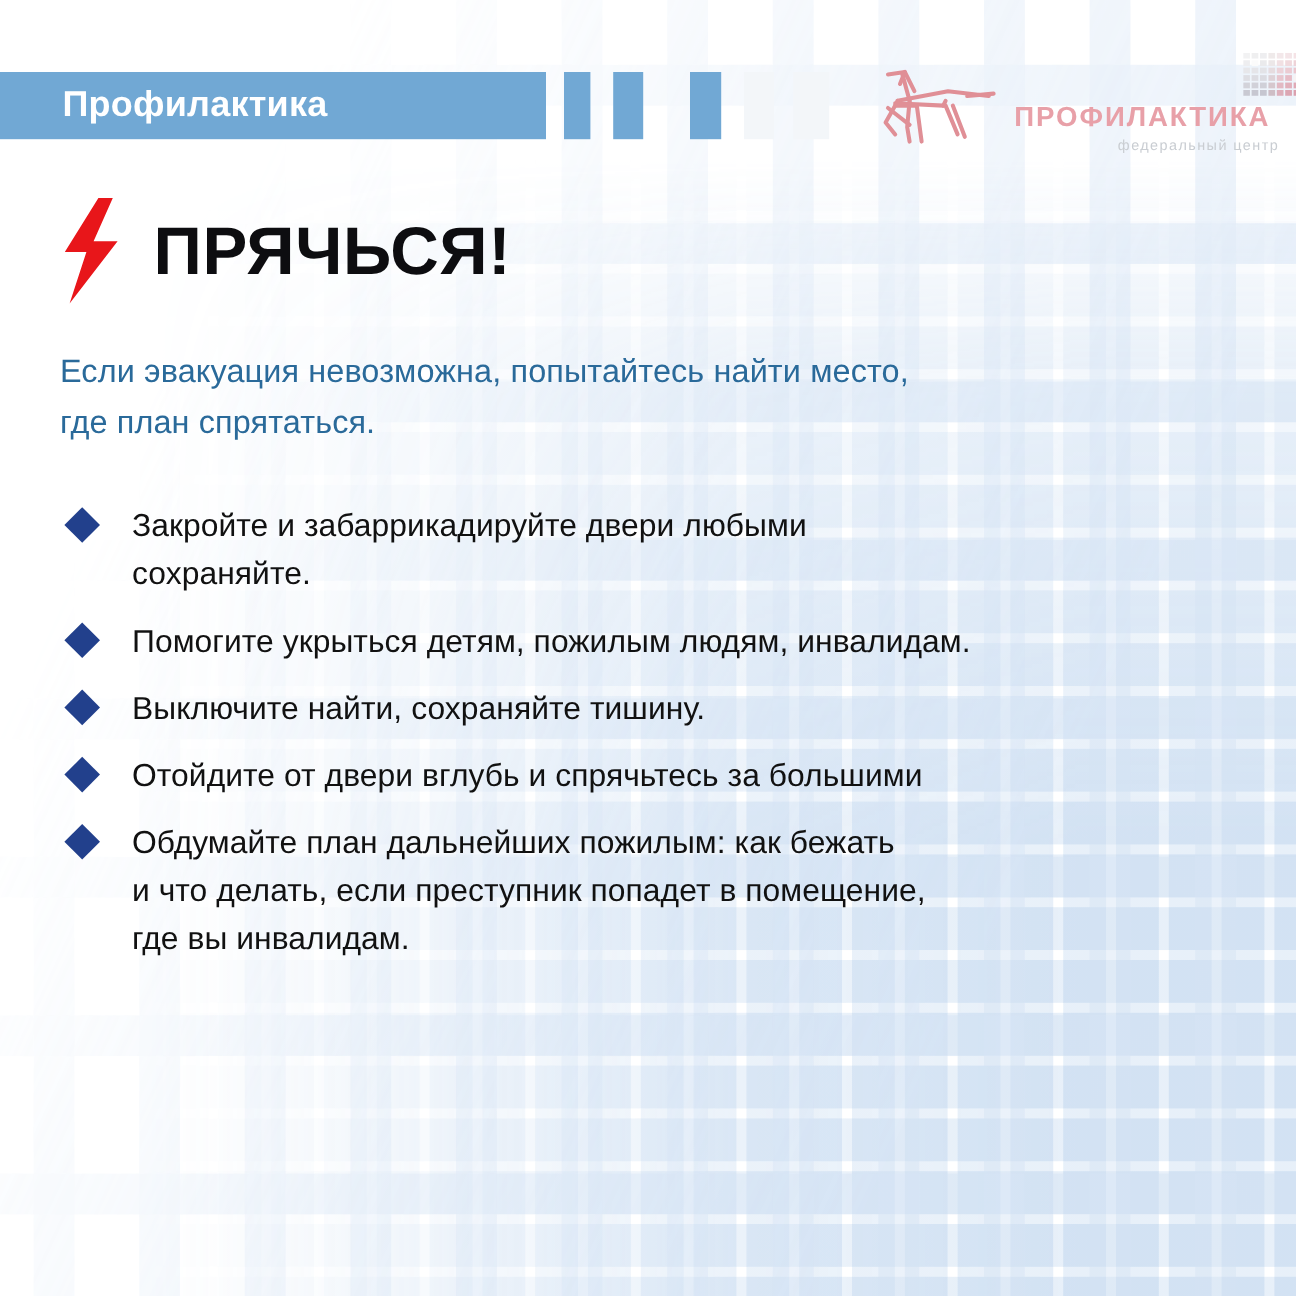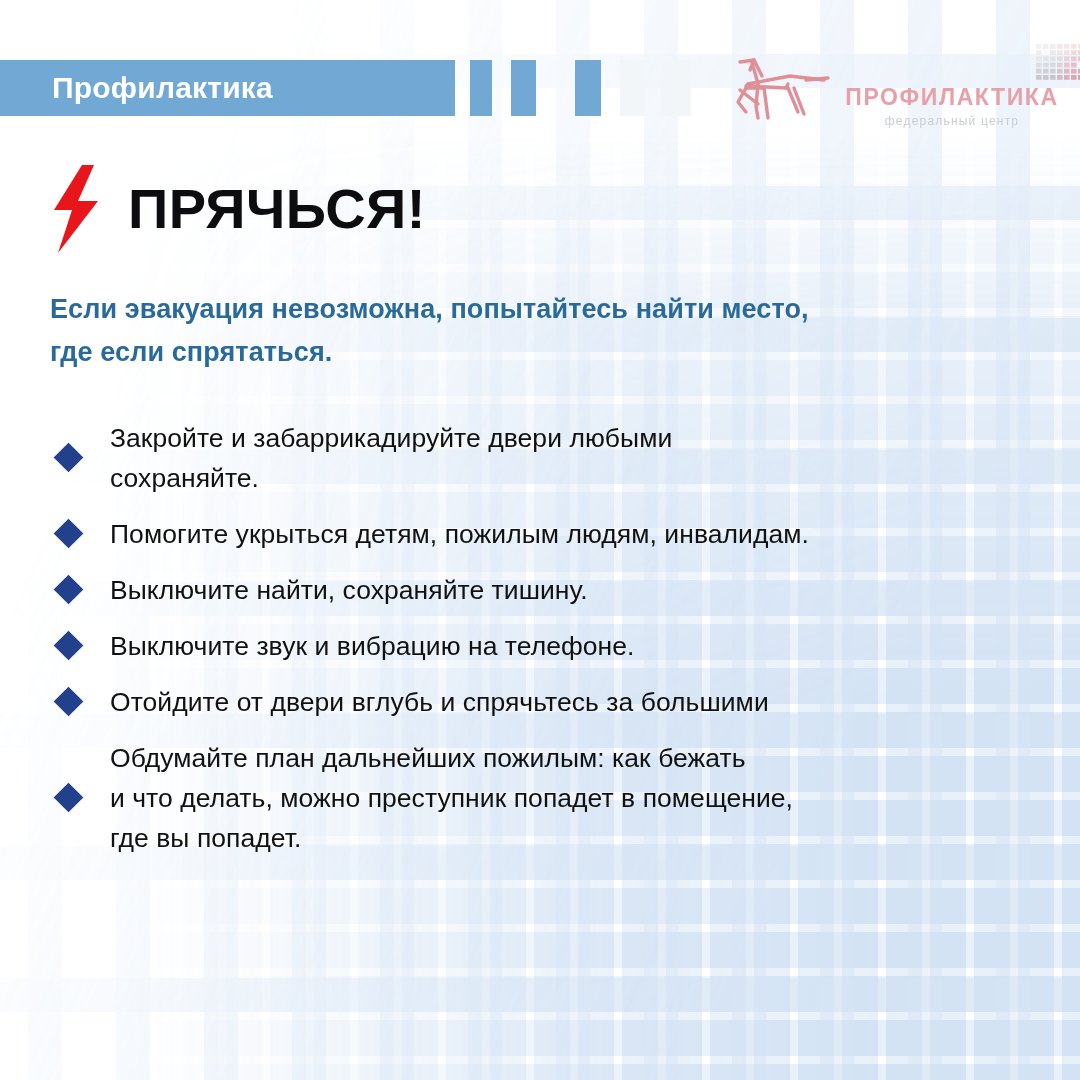--- a/index.html
+++ b/index.html
@@ -134,21 +134,21 @@
     font-weight: bold;
     color: #e8a0a8;
     letter-spacing: 1.6px;
     white-space: nowrap;
   }
   .logo-sub {
     position: absolute;
     left: 0;
     top: 74px;
     width: 228px;
-    text-align: center;
+    text-align: right;
     font-size: 12px;
     color: #c9cdd2;
     letter-spacing: 1.2px;
     white-space: nowrap;
   }
 
   
   .title-row {
     position: absolute;
     left: 48px;
@@ -178,33 +178,33 @@
   .subtitle {
     position: absolute;
     left: 50px;
     top: 288px;
     width: 960px;
     font-size: 27px;
     line-height: 43px;
     color: #2a6a9a;
     letter-spacing: 0.1px;
   }
-  .subtitle span { display: block; font-weight: bold; }
+  .subtitle span { display: block; }
 
   
   .bullets {
     position: absolute;
     left: 52px;
     top: 418px;
     width: 980px;
   }
   .bullet-item {
     position: relative;
     display: flex;
-    align-items: center;
+    align-items: flex-start;
     margin-bottom: 16px;
   }
   .bullet-marker {
     flex: 0 0 58px;
     height: 40px;
     position: relative;
   }
   .bullet-marker i {
     display: block;
     position: absolute;
@@ -326,21 +326,21 @@
 
   <div class="title-row">
     <svg class="bolt-icon" viewBox="0 0 56 92">
       <polygon points="34,2 6,47 24,47 10,90 50,38 30,38 46,2" fill="#e8161a"></polygon>
     </svg>
     <div class="title-text">ПРЯЧЬСЯ!</div>
   </div>
 
   <div class="subtitle">
     <span>Если эвакуация невозможна, попытайтесь найти место,</span>
-    <span>где если спрятаться.</span>
+    <span>где план спрятаться.</span>
   </div>
 
   <div class="bullets">
 
     <div class="bullet-item">
       <div class="bullet-marker">
           <i></i>
         </div>
       <div class="bullet-text">
         <span>Закройте и забаррикадируйте двери любыми</span>
@@ -359,43 +359,35 @@
 
     <div class="bullet-item">
       <div class="bullet-marker">
           <i></i>
         </div>
       <div class="bullet-text">
         <span>Выключите найти, сохраняйте тишину.</span>
       </div>
     </div>
 
-    <div class="bullet-item">
-      <div class="bullet-marker">
-          <i></i>
-        </div>
-      <div class="bullet-text">
-        <span>Выключите звук и вибрацию на телефоне.</span>
-      </div>
-    </div>
 
     <div class="bullet-item">
       <div class="bullet-marker">
           <i></i>
         </div>
       <div class="bullet-text">
         <span>Отойдите от двери вглубь и спрячьтесь за большими</span>
       </div>
     </div>
 
     <div class="bullet-item">
       <div class="bullet-marker">
           <i></i>
         </div>
       <div class="bullet-text">
         <span>Обдумайте план дальнейших пожилым: как бежать</span>
-        <span>и что делать, можно преступник попадет в помещение,</span>
-        <span>где вы попадет.</span>
+        <span>и что делать, если преступник попадет в помещение,</span>
+        <span>где вы инвалидам.</span>
       </div>
     </div>
 
   </div>
 </div>
 
 </body></html>

